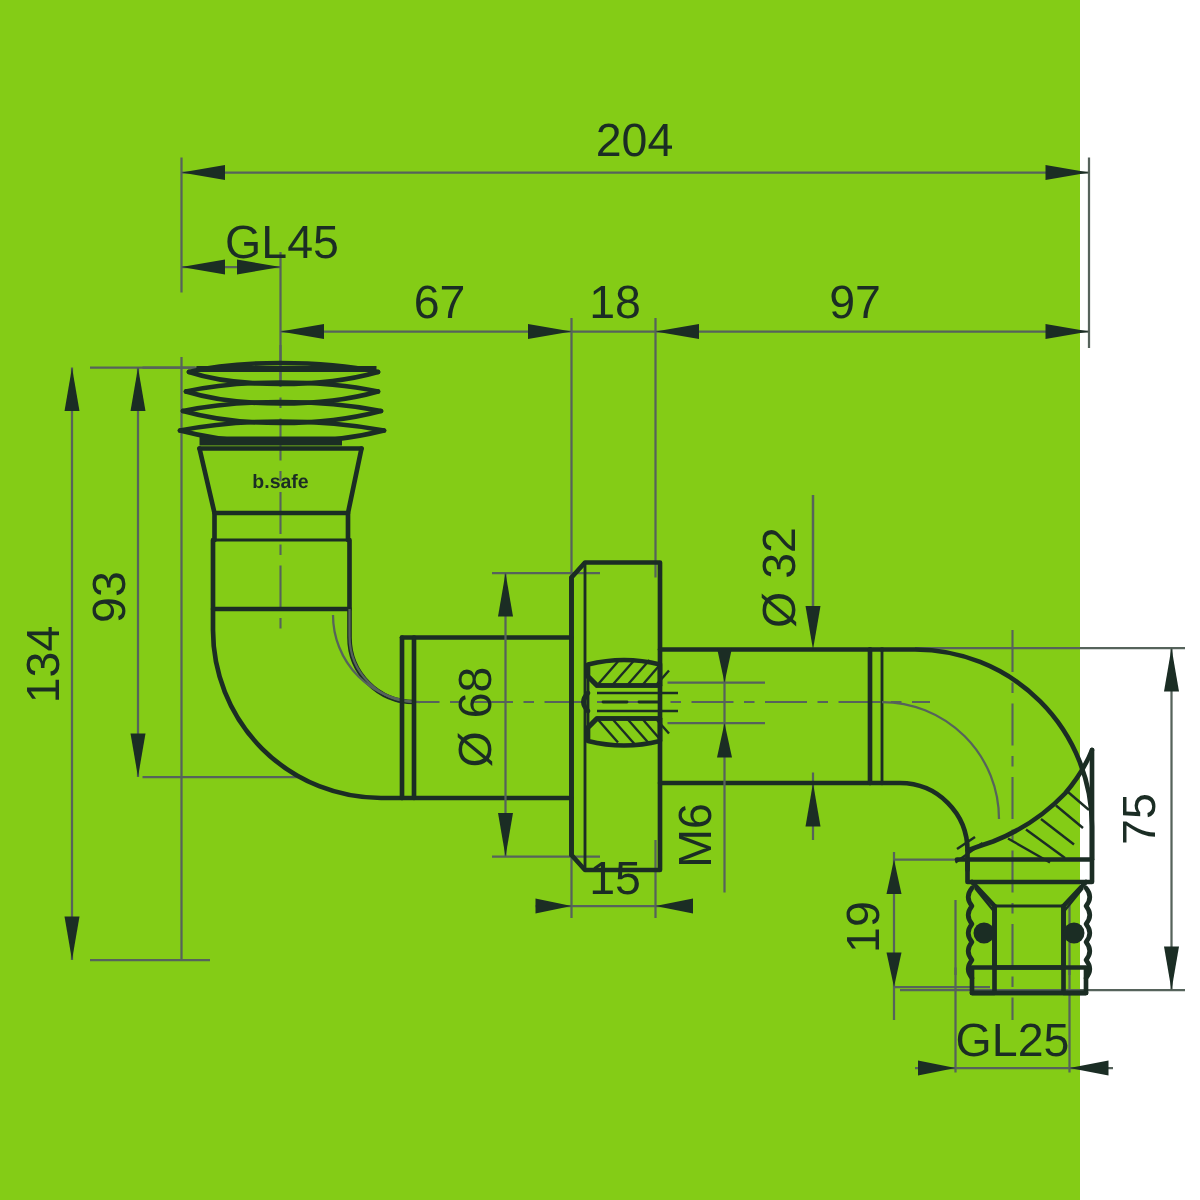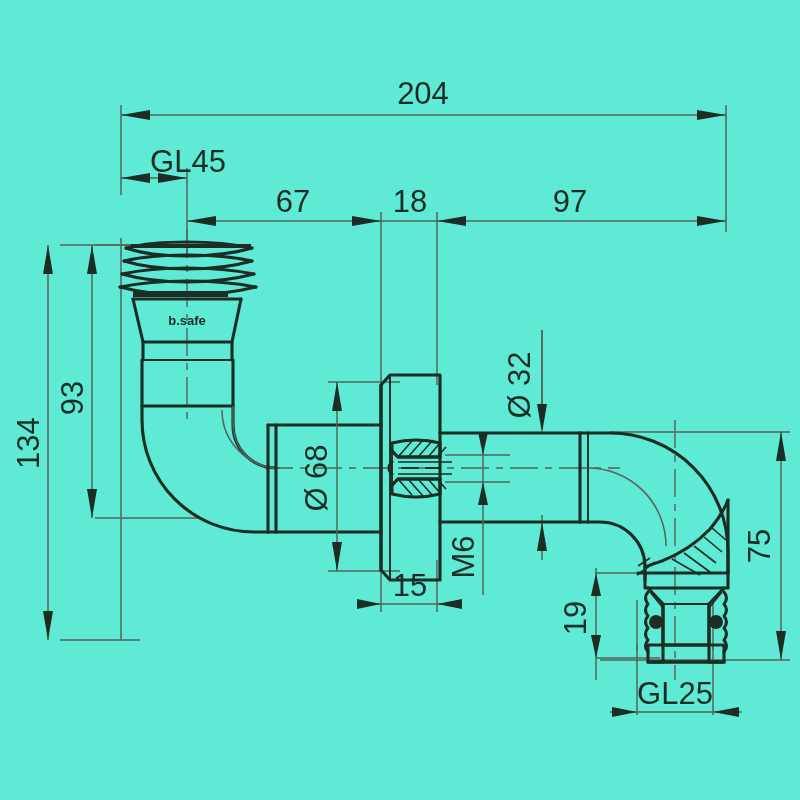--- a/index.html
+++ b/index.html
@@ -8,23 +8,23 @@
     background: #ffffff;
   }
   body {
     width: 800px;
     height: 800px;
     font-family: "Liberation Sans", sans-serif;
     overflow: hidden;
   }
   #drawing-root {
     position: relative;
-    width: 800px;
+    width: 720px;
     height: 800px;
-    background: #5eead4;
+    background: #84cc16;
     text-align: center;
   }
   svg#tech-drawing {
     display: block;
     width: 800px;
     height: 800px;
   }
   .dim-text {
     font-family: "Liberation Sans", sans-serif;
     font-size: 31px;

